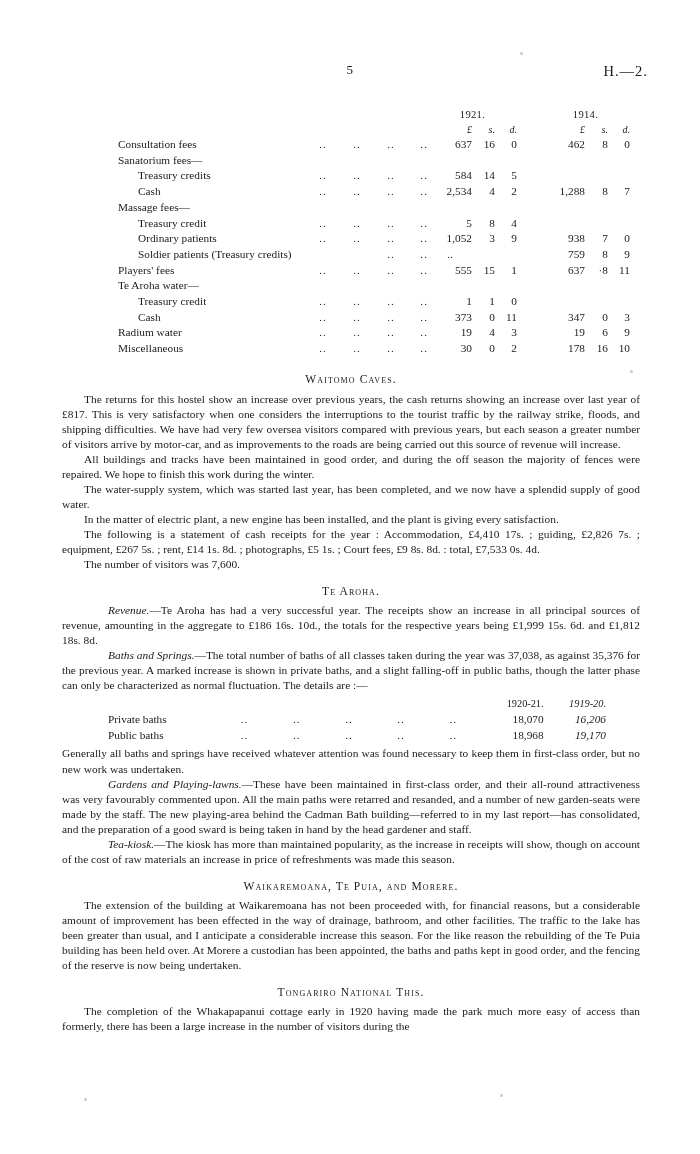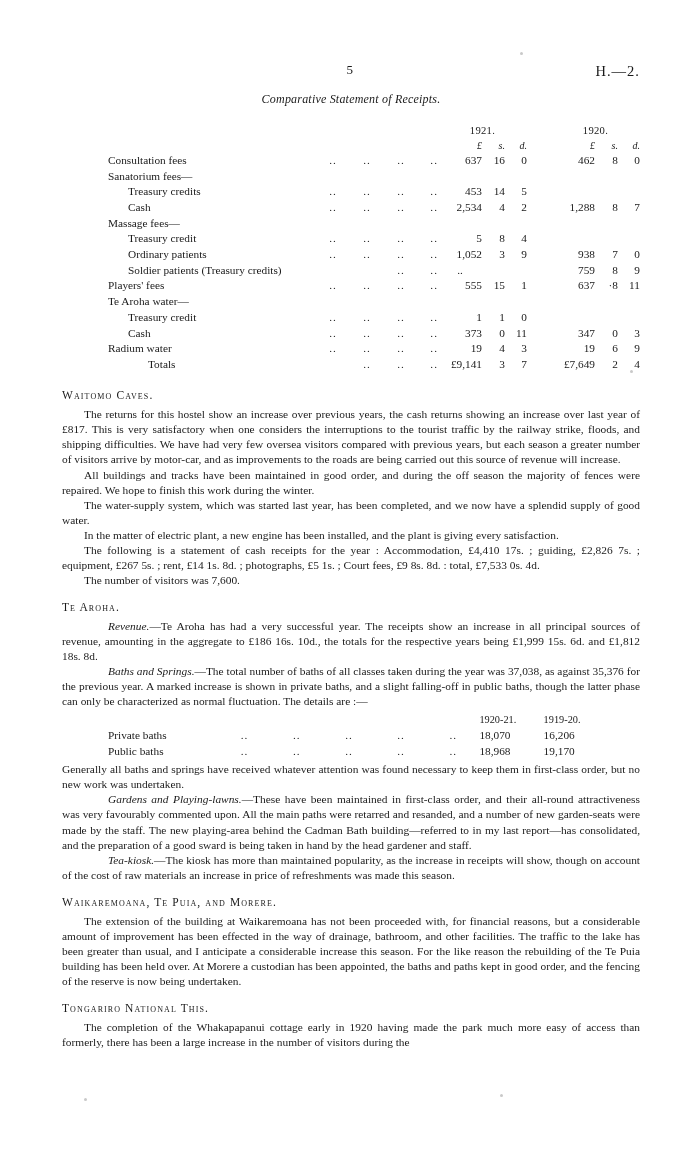--- a/index.html
+++ b/index.html
@@ -32,21 +32,21 @@
   .page-number {
     position: absolute;
     left: 0;
     width: 700px;
     text-align: center;
     font-size: 13px;
     letter-spacing: 0.5px;
   }
   .doc-code {
     position: absolute;
-    right: 60px;
+    right: 52px;
     top: 1px;
     font-size: 14.5px;
     letter-spacing: 1px;
   }
   .content {
     position: absolute;
     left: 62px;
     top: 92px;
     width: 578px;
     font-size: 11.4px;
@@ -89,20 +89,21 @@
   .num-s { width: 20px; text-align: right; padding-right: 2px !important; }
   .num-d { width: 20px; text-align: right; padding-right: 0 !important; }
   .gap { width: 24px; }
   .lead-dots { width: 20px; text-align: right; letter-spacing: 1px; }
   .totals-row td { padding-top: 9px; }
   .totals-label { padding-left: 86px !important; }
   .center-dot { text-align: center; }
 
   
   h2.section {
+    text-align: center;
     font-size: 11.5px;
     font-weight: normal;
     font-variant: small-caps;
     letter-spacing: 1.1px;
     margin: 12px 0 4px 0;
   }
   p.para {
     margin: 0;
     text-indent: 22px;
   }
@@ -113,50 +114,49 @@
   table.baths {
     border-collapse: collapse;
     margin: 3px 0 3px 0;
     font-size: 11.3px;
     width: 578px;
   }
   table.baths td { padding: 0.6px 0; white-space: nowrap; }
   .b-label { width: 110px; padding-left: 46px !important; }
   .b-dots { width: 52px; text-align: center; letter-spacing: 1px; }
   .b-head { text-align: center; font-size: 10.3px; }
-  .b-num { width: 64px; text-align: left; }
-  .b-num2 { width: 62px; text-align: left; padding-right: 34px !important; }
+  .b-num { width: 64px; text-align: right; }
+  .b-num2 { width: 62px; text-align: right; padding-right: 34px !important; font-style: italic; }
 
   .speck { position: absolute; background: #c9c9c9; border-radius: 50%; }
 </style>
 </head>
 <body>
 
 <div class="page">
 
   <div class="header">
     <div class="page-number">5</div>
     <div class="doc-code">H.—2.</div>
   </div>
 
   <div class="content">
 
-    <div class="caption">Comparative Statement of Receipts.</div>
 
     <table class="receipts">
       <tbody>
           <tr>
         <td class="col-label"></td>
         <td class="dots"></td>
             <td class="dots"></td>
             <td class="dots"></td>
         <td class="lead-dots"></td>
         <td class="yr-head" colspan="3">1921.</td>
         <td class="gap"></td>
-        <td class="yr-head" colspan="3">1920.</td>
+        <td class="yr-head" colspan="3">1914.</td>
       </tr>
       <tr>
         <td class="col-label"></td>
         <td class="dots"></td>
             <td class="dots"></td>
             <td class="dots"></td>
         <td class="lead-dots"></td>
         <td class="unit-head num-pounds">£</td>
         <td class="unit-head num-s">s.</td>
         <td class="unit-head num-d">d.</td>
@@ -195,21 +195,21 @@
             <td class="num-s"></td>
             <td class="num-d"></td>
       </tr>
 
       <tr>
         <td class="col-label indent1">Treasury credits</td>
         <td class="dots">..</td>
             <td class="dots">..</td>
             <td class="dots">..</td>
         <td class="lead-dots">..</td>
-        <td class="num-pounds">453</td>
+        <td class="num-pounds">584</td>
         <td class="num-s">14</td>
         <td class="num-d">5</td>
         <td class="gap"></td>
         <td class="num-pounds"></td>
         <td class="num-s"></td>
         <td class="num-d"></td>
       </tr>
 
       <tr>
         <td class="col-label indent1">Cash</td>
@@ -353,35 +353,35 @@
         <td class="lead-dots">..</td>
         <td class="num-pounds">19</td>
         <td class="num-s">4</td>
         <td class="num-d">3</td>
         <td class="gap"></td>
         <td class="num-pounds">19</td>
         <td class="num-s">6</td>
         <td class="num-d">9</td>
       </tr>
 
-
-      <tr class="totals-row">
-        <td class="col-label totals-label">Totals</td>
-        <td class="dots"></td>
-            <td class="dots">..</td>
-            <td class="dots">..</td>
-        <td class="lead-dots">..</td>
-        <td class="num-pounds">£9,141</td>
-        <td class="num-s">3</td>
-        <td class="num-d">7</td>
-        <td class="gap"></td>
-        <td class="num-pounds">£7,649</td>
-        <td class="num-s">2</td>
-        <td class="num-d">4</td>
-      </tr>
+      <tr>
+        <td class="col-label">Miscellaneous</td>
+        <td class="dots">..</td>
+            <td class="dots">..</td>
+            <td class="dots">..</td>
+        <td class="lead-dots">..</td>
+        <td class="num-pounds">30</td>
+        <td class="num-s">0</td>
+        <td class="num-d">2</td>
+        <td class="gap"></td>
+        <td class="num-pounds">178</td>
+        <td class="num-s">16</td>
+        <td class="num-d">10</td>
+      </tr>
+
     </tbody>
       </table>
 
     <h2 class="section">Waitomo Caves.</h2>
     <p class="para">The returns for this hostel show an increase over previous years, the cash returns showing an increase over last year of £817. This is very satisfactory when one considers the interruptions to the tourist traffic by the railway strike, floods, and shipping difficulties. We have had very few oversea visitors compared with previous years, but each season a greater number of visitors arrive by motor-car, and as improvements to the roads are being carried out this source of revenue will increase.</p>
     <p class="para">All buildings and tracks have been maintained in good order, and during the off season the majority of fences were repaired. We hope to finish this work during the winter.</p>
     <p class="para">The water-supply system, which was started last year, has been completed, and we now have a splendid supply of good water.</p>
     <p class="para">In the matter of electric plant, a new engine has been installed, and the plant is giving every satisfaction.</p>
     <p class="para">The following is a statement of cash receipts for the year : Accommodation, £4,410 17s. ; guiding, £2,826 7s. ; equipment, £267 5s. ; rent, £14 1s. 8d. ; photographs, £5 1s. ; Court fees, £9 8s. 8d. : total, £7,533 0s. 4d.</p>
     <p class="para">The number of visitors was 7,600.</p>

